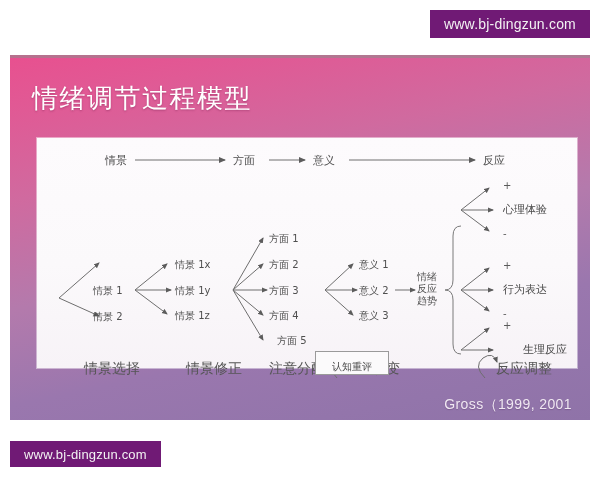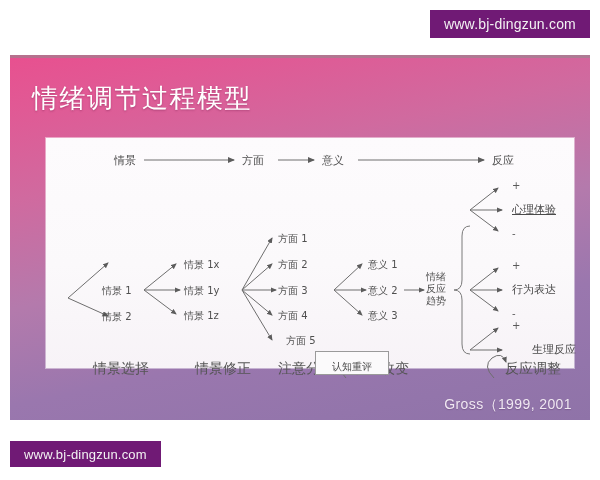--- a/index.html
+++ b/index.html
@@ -26,23 +26,24 @@
   #slide-toprule{position:absolute;left:0;top:0;width:100%;height:3px;background:#8c8c8c;opacity:.55;}
 
   #slide-title{
     position:absolute;left:22px;top:26px;
     color:#ffffff;font-size:26px;font-weight:normal;letter-spacing:1.5px;
     text-shadow:0 1px 2px rgba(120,30,80,.45);
   }
 
   
   #panel{
-    position:absolute;left:36px;top:83px;width:528px;height:230px;
+    position:absolute;left:27px;top:83px;width:528px;height:230px;
     background:linear-gradient(180deg,#fdfbfd 0%,#fbf9fb 55%,#f7f3f7 100%);
     box-shadow:0 0 0 1px rgba(255,255,255,.45);
+    padding-left:12px;
   }
 
   #citation{
     position:absolute;right:18px;top:341px;
     color:#f0e8f2;font-size:14px;letter-spacing:.4px;white-space:nowrap;
     text-shadow:0 1px 1px rgba(90,50,100,.35);
   }
 
   
   .dg{position:absolute;color:#4a4a4a;white-space:nowrap;
@@ -152,21 +153,21 @@
     <div class="dg t-node" style="left:322px;top:146px;">意义 2</div>
     <div class="dg t-node" style="left:322px;top:171px;">意义 3</div>
 
     <div class="dg t-stack" style="left:380px;top:133px;">
       <div>情绪</div>
       <div>反应</div>
       <div>趋势</div>
     </div>
 
     <div class="dg t-sign" style="left:466px;top:42px;">+</div>
-    <div class="dg t-out" style="left:466px;top:64px;text-decoration:underline;">心理体验</div>
+    <div class="dg t-out" style="left:466px;top:64px;">心理体验</div>
     <div class="dg t-sign" style="left:466px;top:90px;">-</div>
 
     <div class="dg t-sign" style="left:466px;top:122px;">+</div>
     <div class="dg t-out" style="left:466px;top:144px;">行为表达</div>
     <div class="dg t-sign" style="left:466px;top:170px;">-</div>
 
     <div class="dg t-sign" style="left:466px;top:182px;">+</div>
     <div class="dg t-out" style="left:466px;top:204px;margin-left:20px;">生理反应</div>
 
     <div class="dg t-stage" style="left:28px;top:222px;">情景选择</div>

